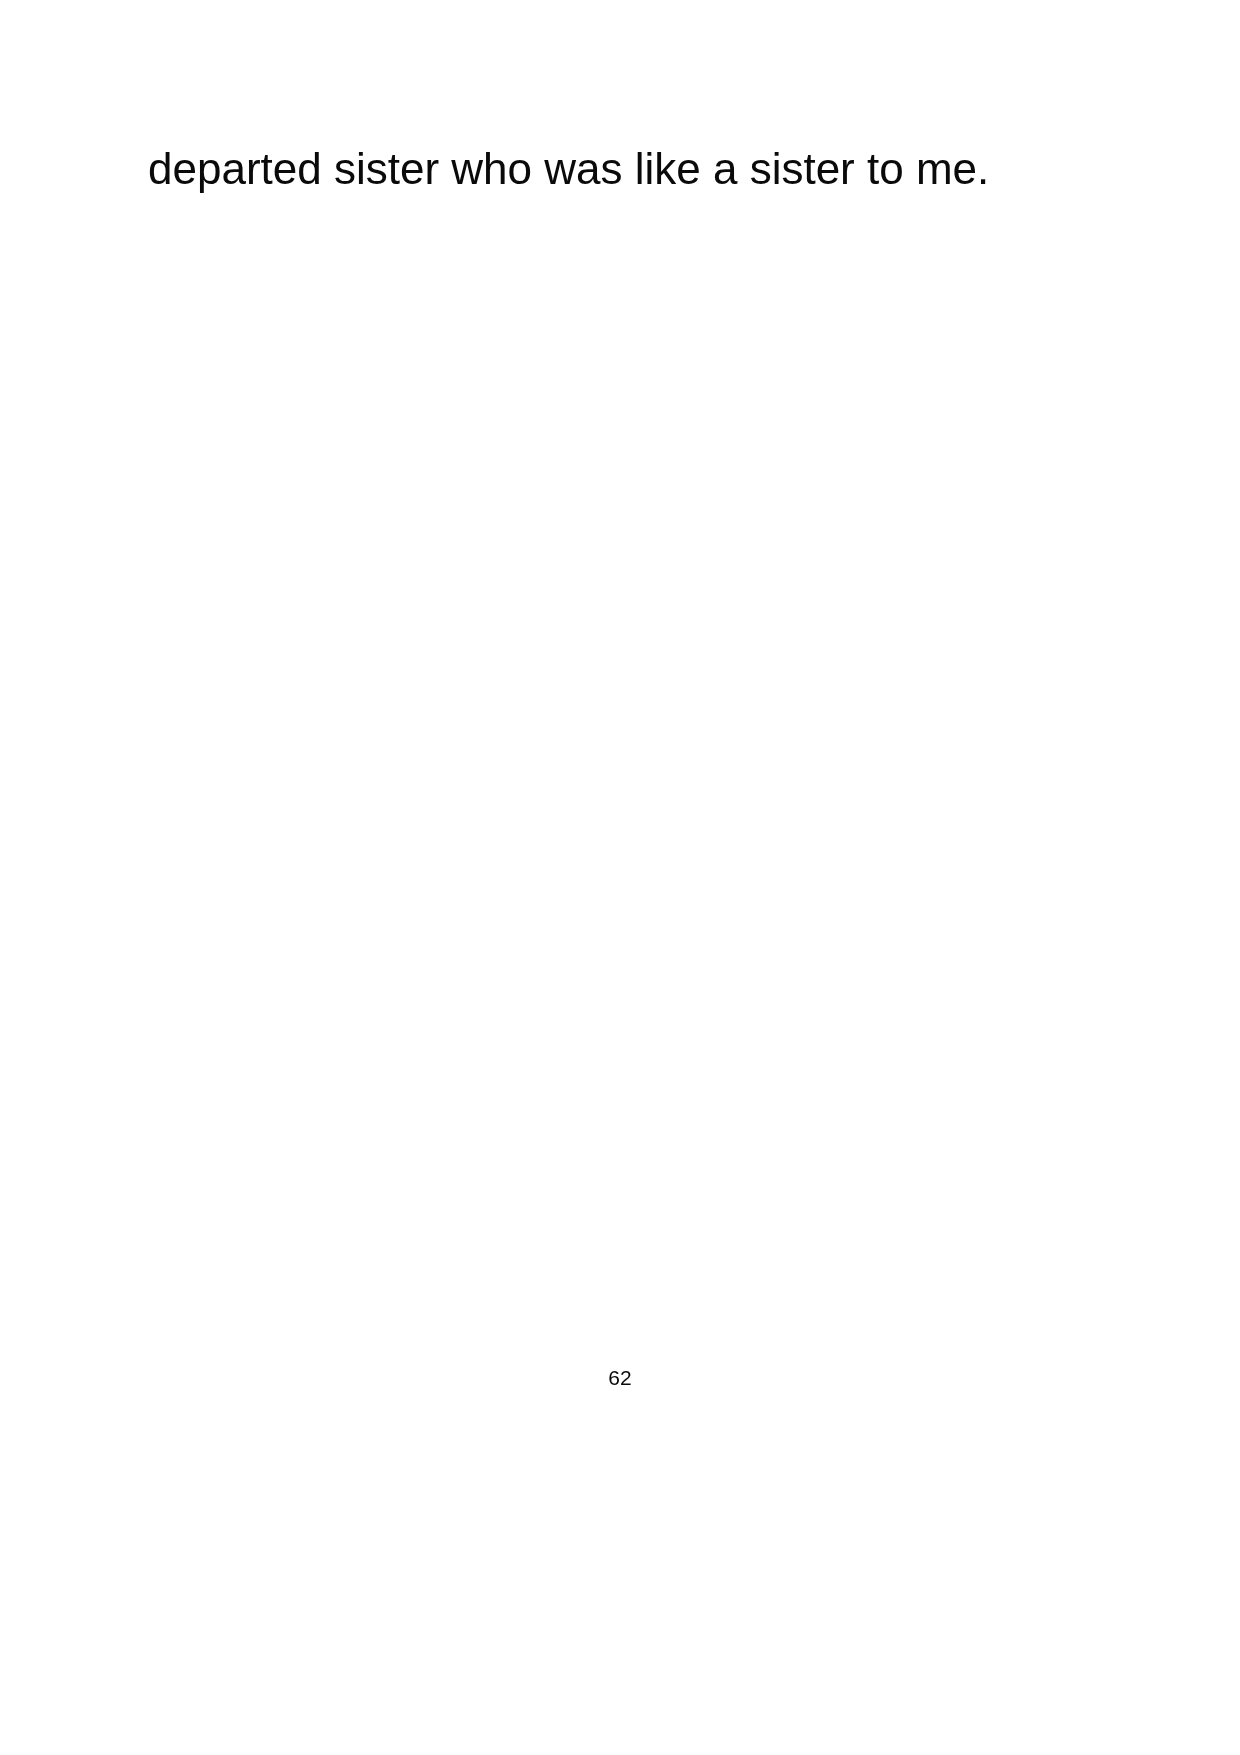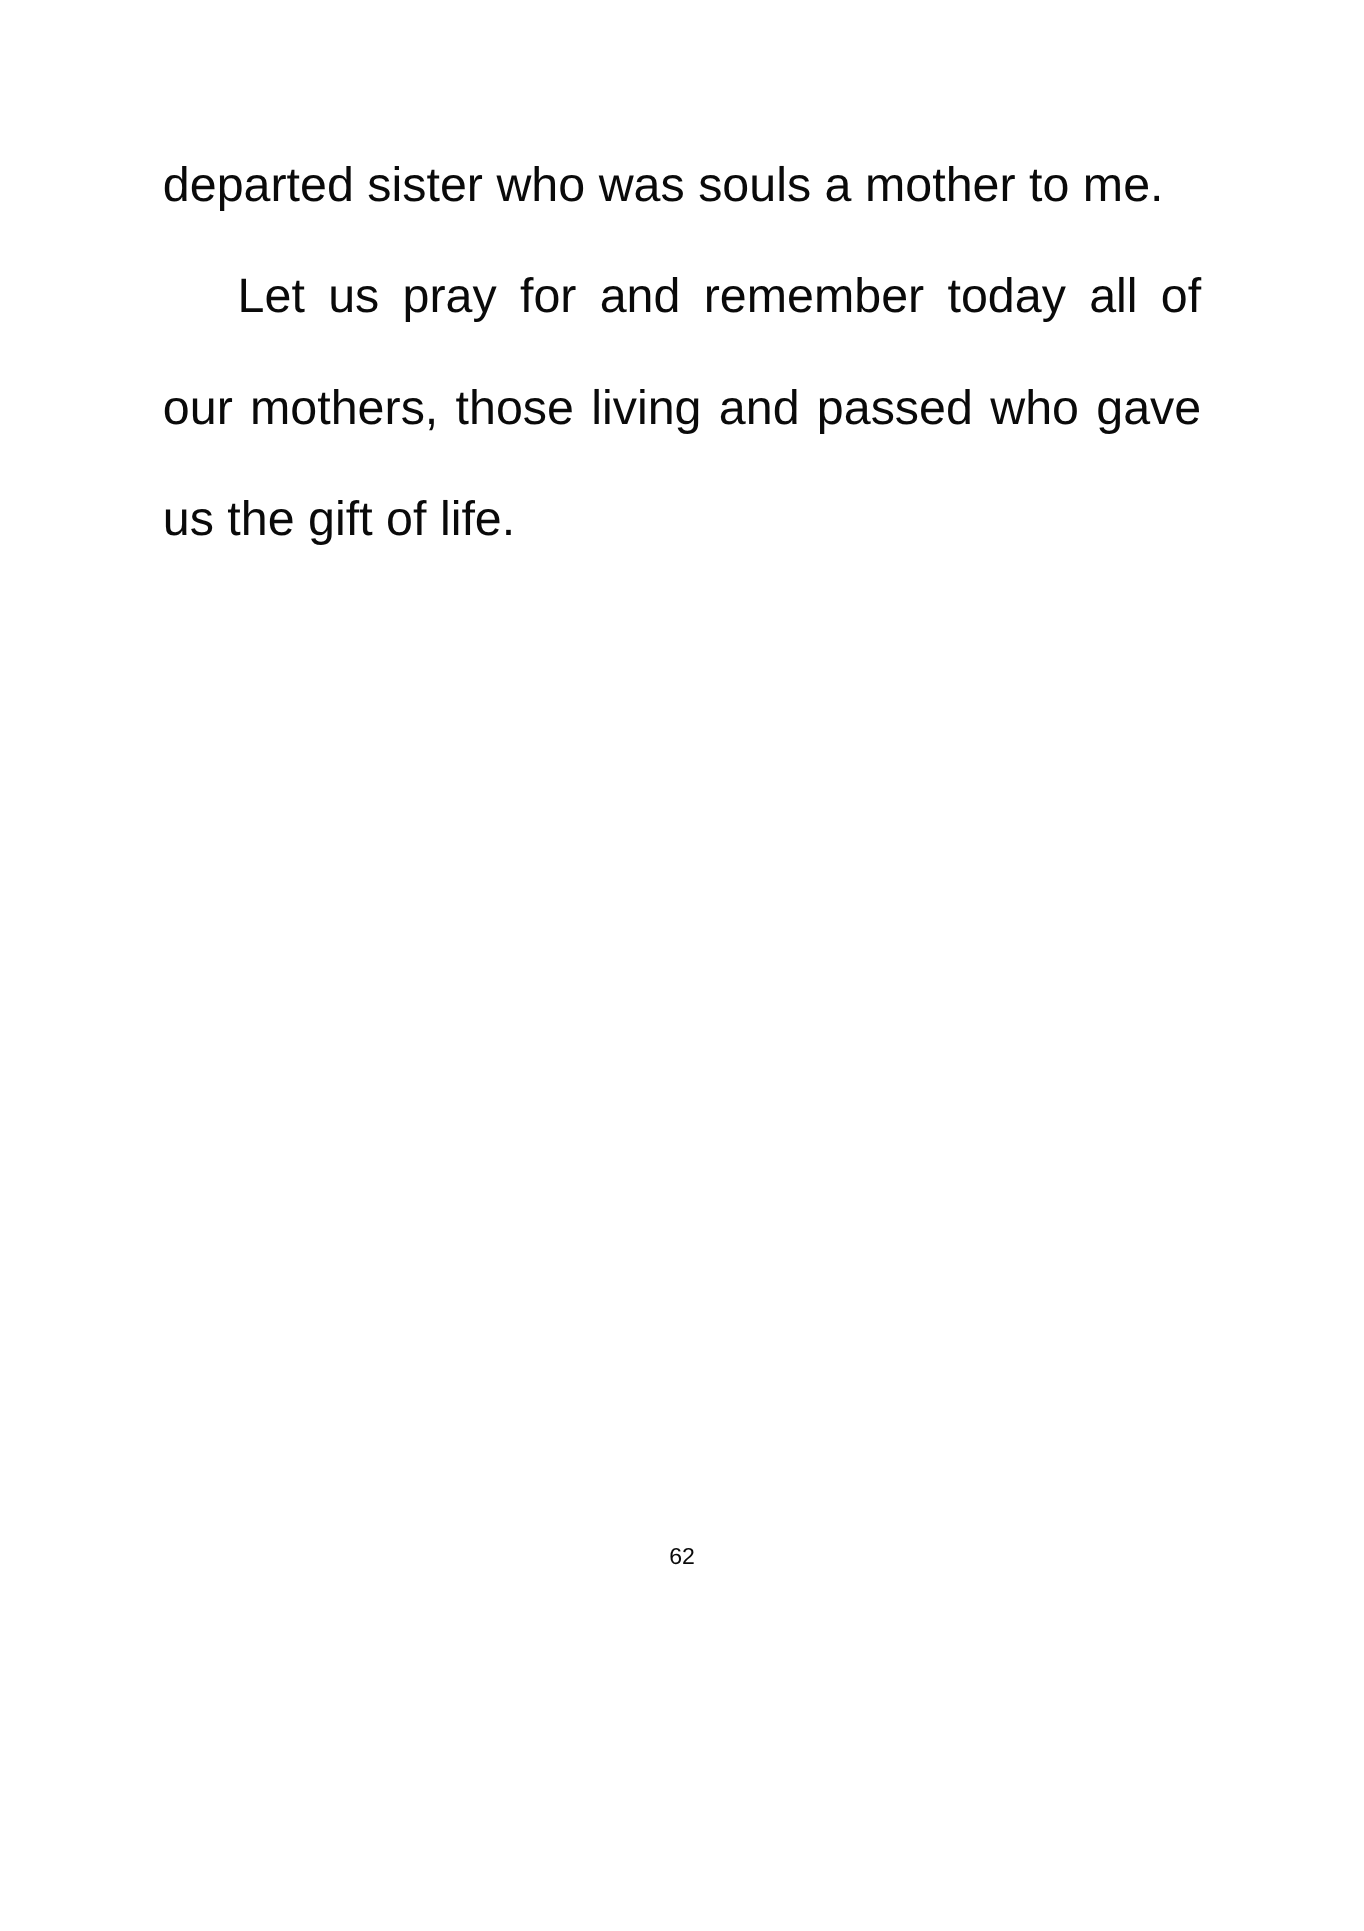--- a/index.html
+++ b/index.html
@@ -46,26 +46,24 @@
     height: 101px;
   }
   .page-number {
     position: absolute;
     left: 0;
     top: 1366px;
     width: 1240px;
     text-align: center;
     font-size: 21px;
     color: #0a0a0a;
-    margin-top: 38px;
   }
 </style>
 </head>
 <body>
 
 <div class="page">
   <div class="body-text">
-    <p class="para first">departed sister who was souls a mother to me.</p>
-    <p class="para indent">Let us pray for and remember today all of our mothers, those living and passed who gave us the gift of life.</p>
+    <p class="para first">departed sister who was like a sister to me.</p>
     <div class="spacer-para"></div>
   </div>
   <div class="page-number">62</div>
 </div>
 
 </body></html>

